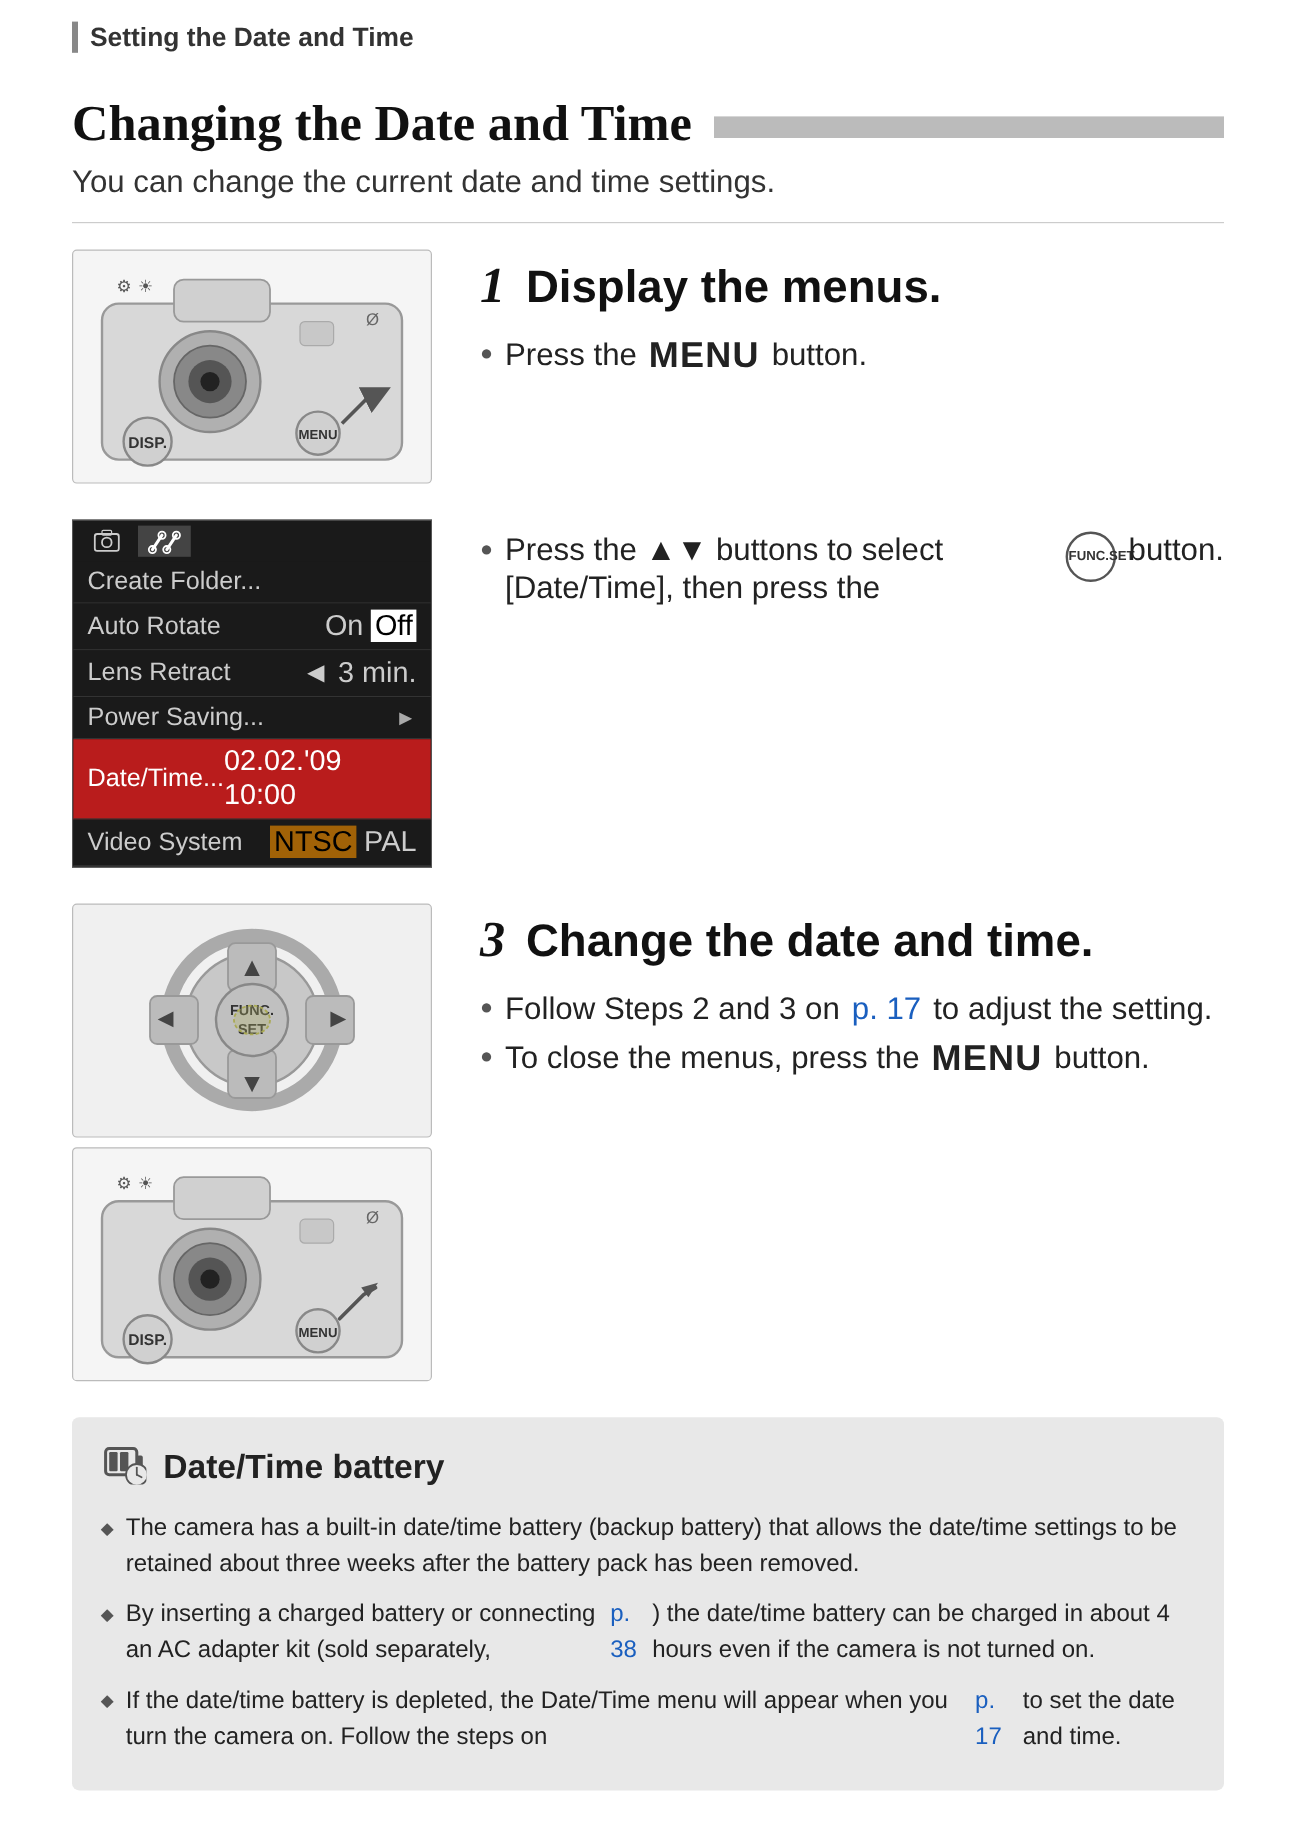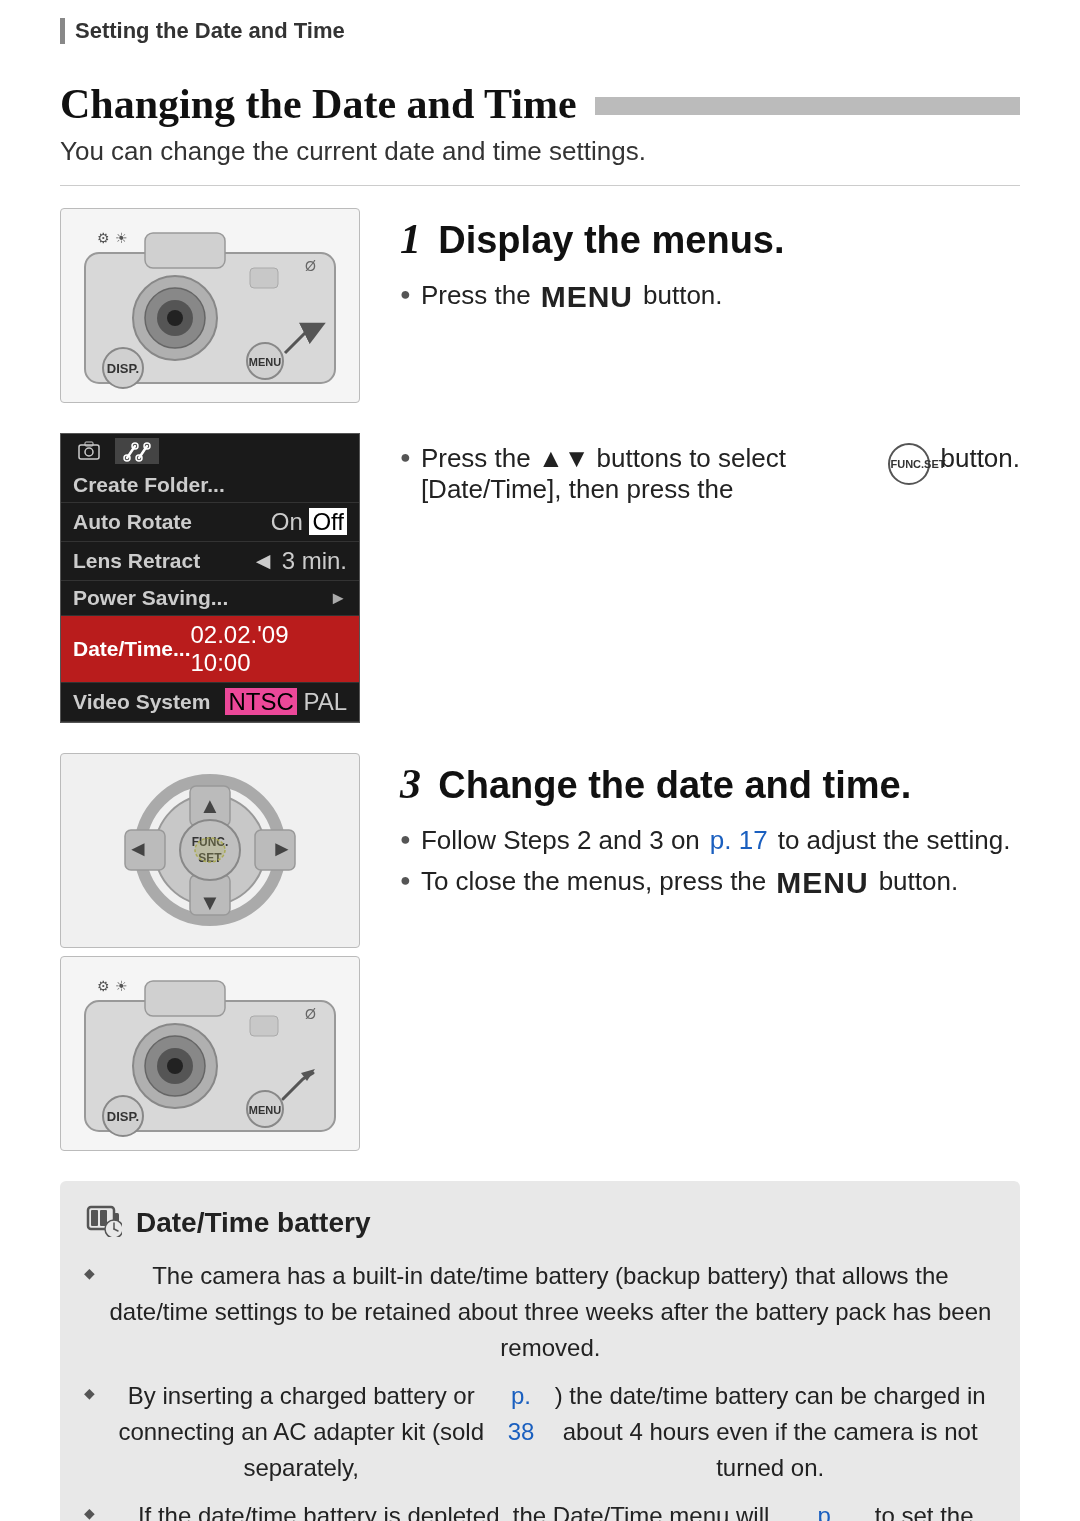--- a/index.html
+++ b/index.html
@@ -168,21 +168,21 @@
       padding: 5px 12px;
       background: #1a1a1a;
       border-bottom: 1px solid #333;
       font-size: 21px;
       color: #ccc;
     }
     .menu-row.highlighted {
       background: #b91c1c;
       color: #fff;
     }
-    .menu-row-label { color: inherit; font-weight: bold; }
+    .menu-row-label { color: inherit; }
     .menu-row-value { color: inherit; font-size: 24px; }
     .menu-row-arrow { color: #aaa; font-size: 18px; }
 
     
     .dpad-box {
       border: 1px solid #bbb;
       border-radius: 4px;
       background: #f0f0f0;
       width: 300px;
       height: 195px;
@@ -233,28 +233,27 @@
     .note-title {
       font-size: 28px;
       font-weight: bold;
       color: #222;
     }
     .note-bullets {
       list-style: none;
       padding: 0;
     }
     .note-bullets li {
-      font-size: 24px;
+      font-size: 20px;
       color: #222;
       margin-bottom: 12px;
       display: flex;
       align-items: flex-start;
       gap: 10px;
       line-height: 1.5;
-      text-align: center;
     }
     .note-bullets li::before {
       content: '◆';
       font-size: 14px;
       color: #555;
       margin-top: 5px;
       flex-shrink: 0;
     }
     .link-blue {
       color: #1a5fbf;
@@ -383,21 +382,21 @@
           <span class="menu-row-label">Power Saving...</span>
           <span class="menu-row-arrow">►</span>
         </div>
         <div class="menu-row highlighted">
           <span class="menu-row-label">Date/Time...</span>
           <span class="menu-row-value">02.02.'09 10:00</span>
         </div>
         <div class="menu-row">
           <span class="menu-row-label">Video System</span>
           <span class="menu-row-value">
-            <span style="background:#ec4899;color:#000;padding:0 3px;">NTSC</span> PAL
+            <span style="background:#a16207;color:#000;padding:0 3px;">NTSC</span> PAL
           </span>
         </div>
       </div>
     </div>
 
     <div class="step-text">
       <ul class="bullet-list">
         <li>
           Press the ▲▼ buttons to select [Date/Time], then press the
           <span class="func-btn" style="font-size:11px;line-height:38px;">FUNC.<br style="display:none">SET</span>

